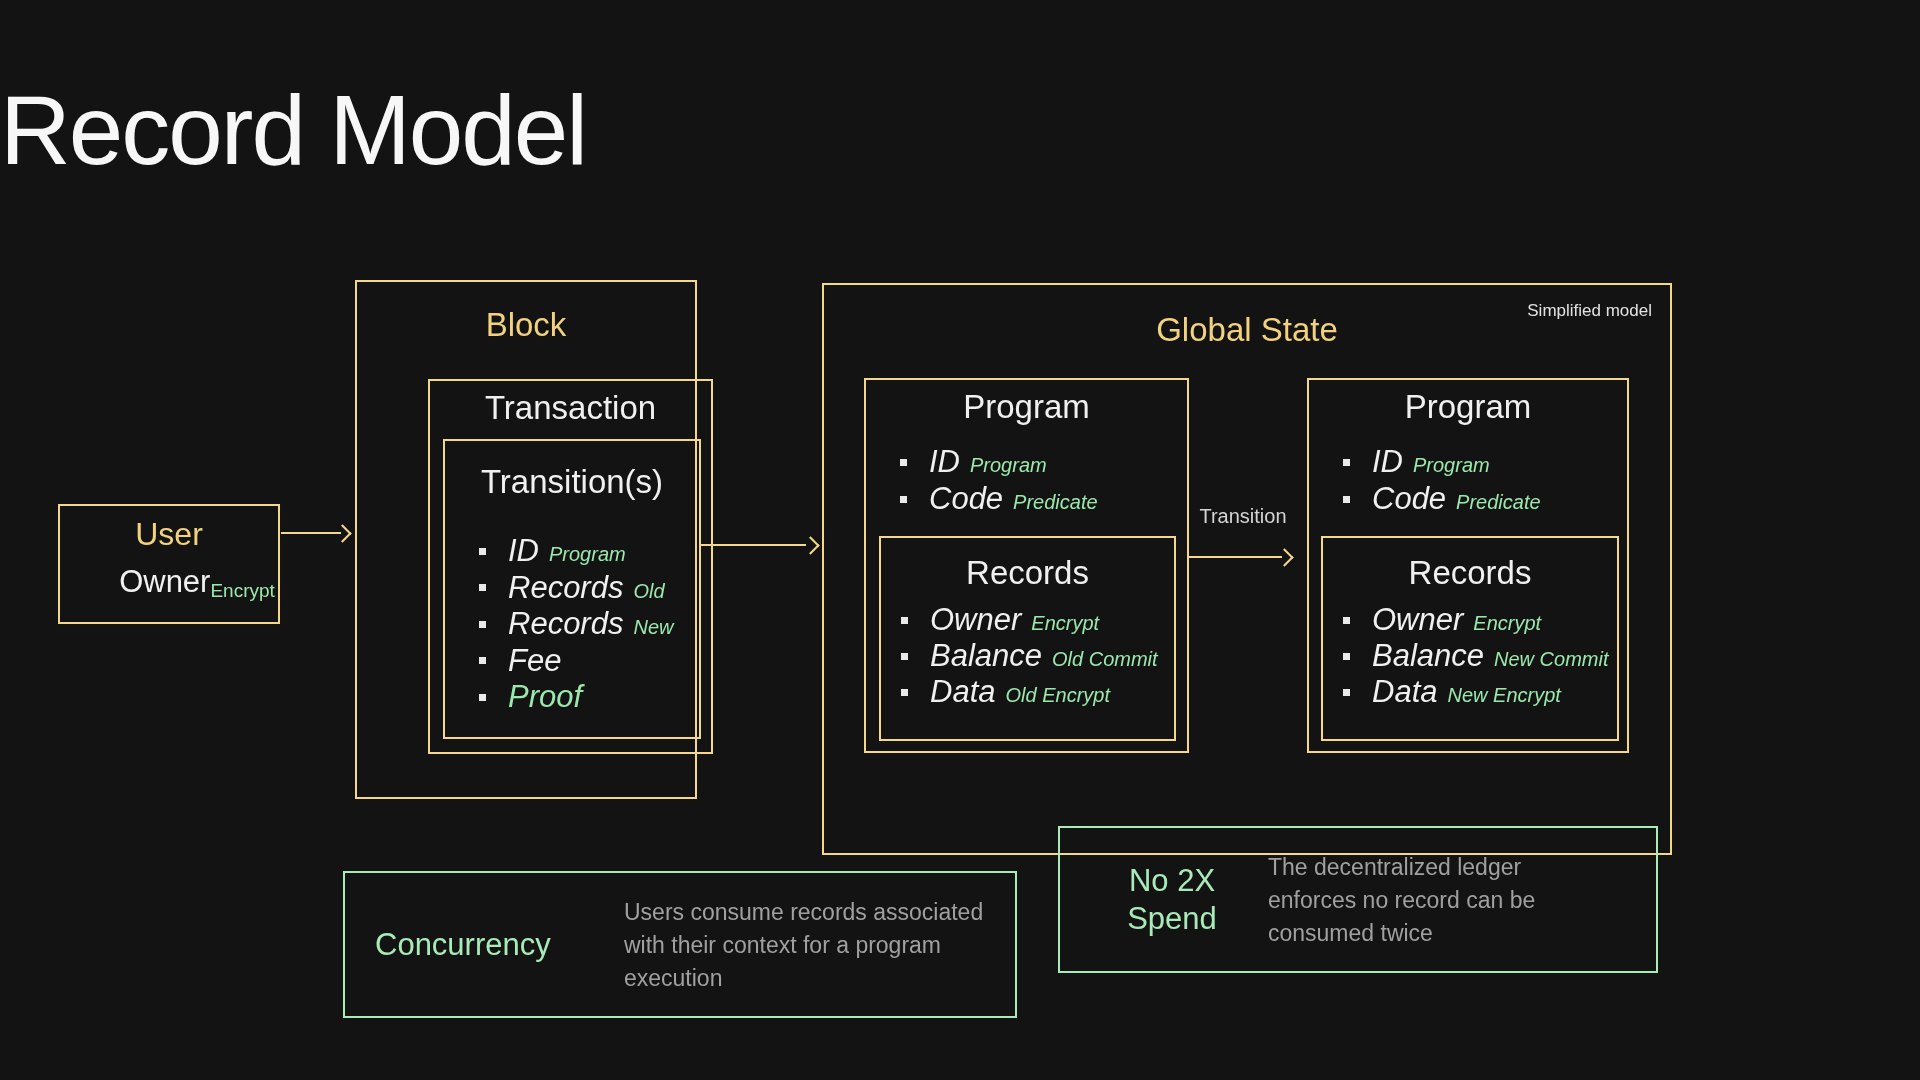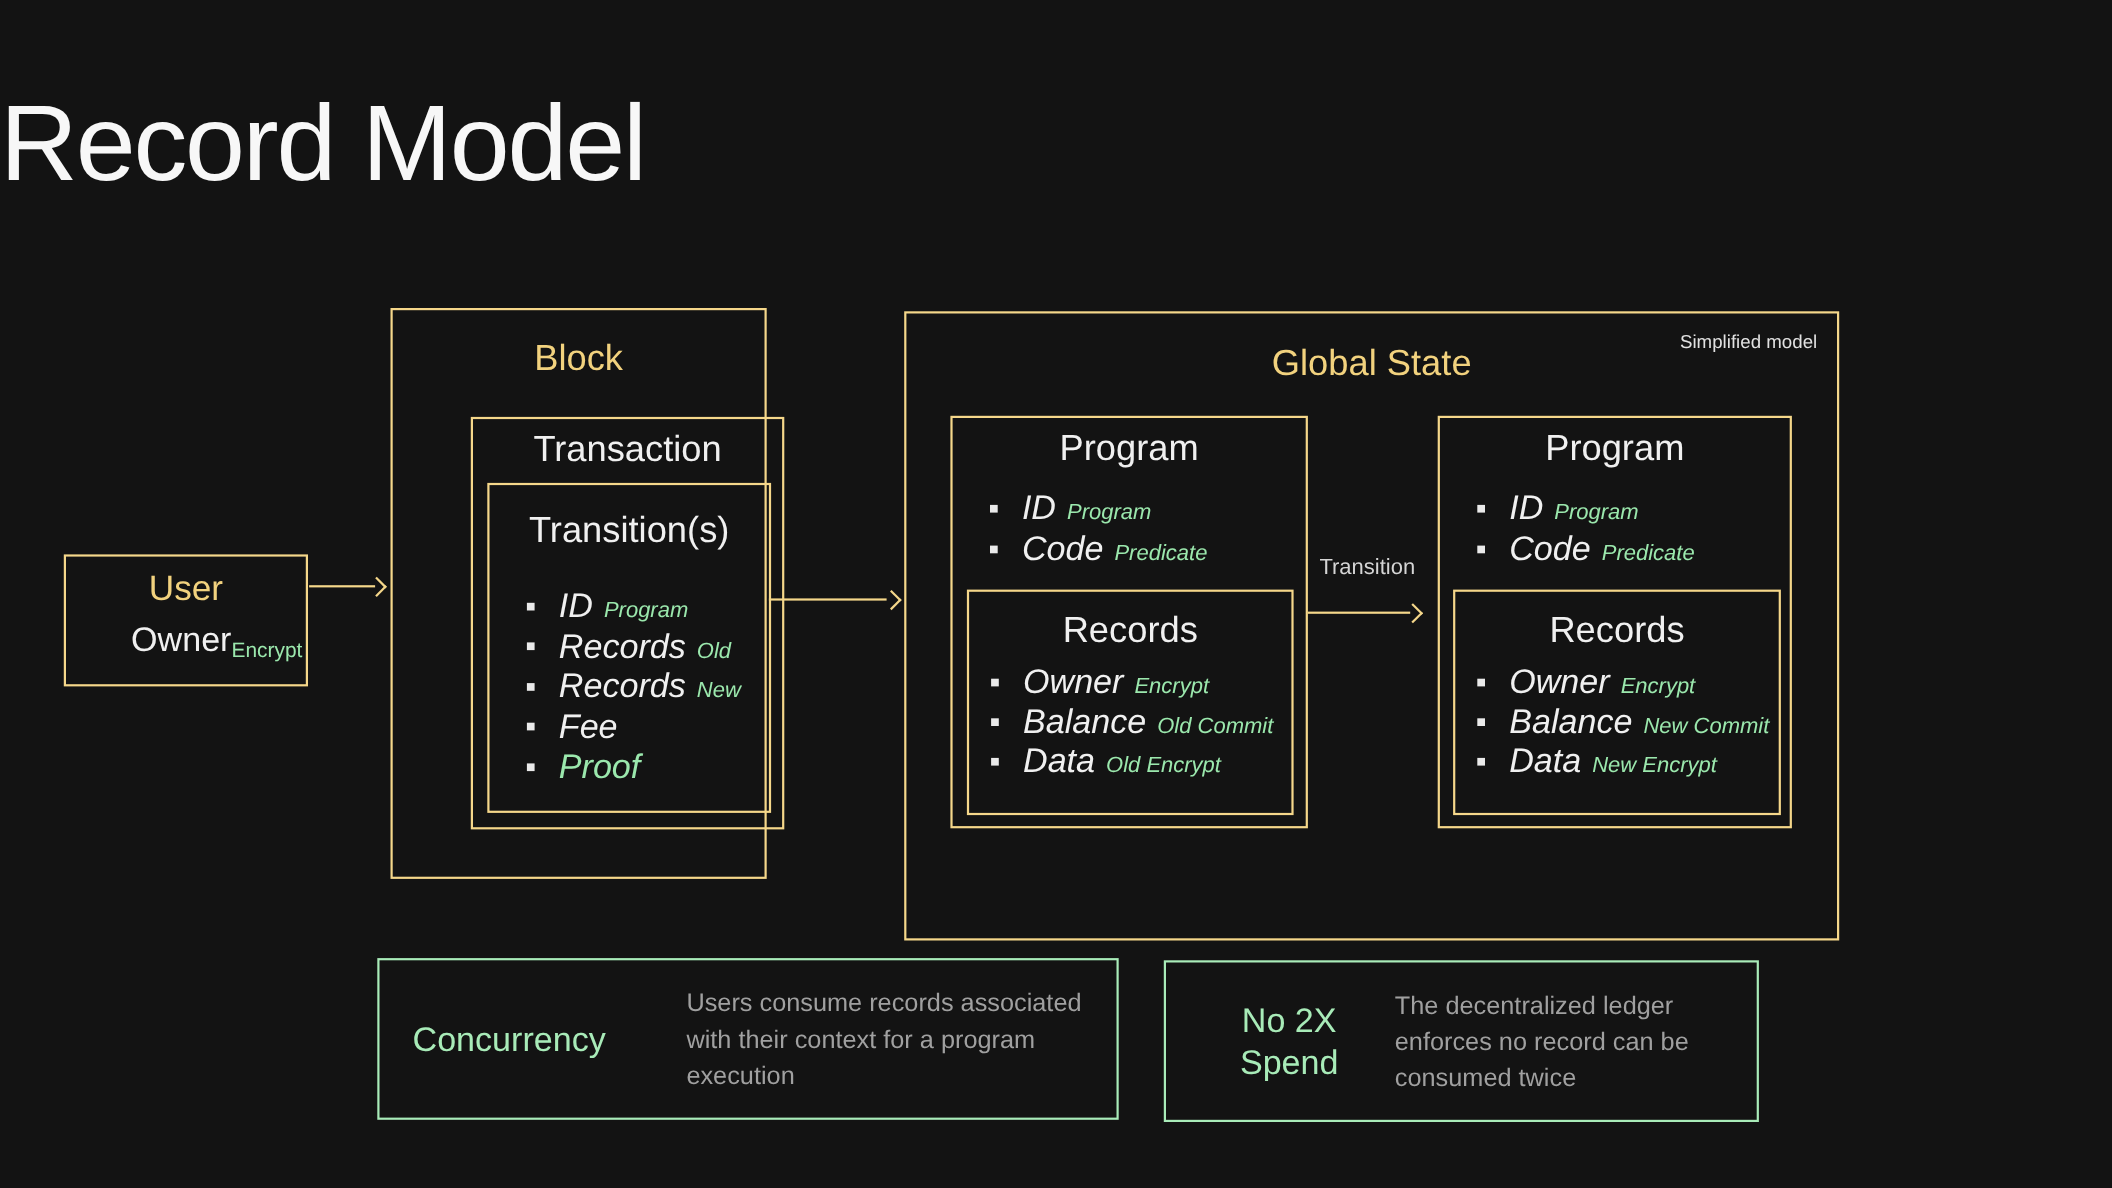--- a/index.html
+++ b/index.html
@@ -65,21 +65,21 @@
   #records2 { left:12px; width:298px; }
   .records-title { top:16px; }
   .records-list { left:20px; top:64px; }
   .records-list .li { height:36px; }
 
   #transition-label { left:1183px; top:505px; width:120px; text-align:center;
                       font-size:20px; color:#D5D5D5; }
 
   
   #callout1 { left:343px; top:871px; width:674px; height:147px; }
-  #callout2 { left:1058px; top:873px; width:541px; height:147px; }
+  #callout2 { left:1058px; top:826px; width:600px; height:147px; }
   .callout-title { position:absolute; top:0; bottom:0; display:flex; align-items:center;
                    font-size:31px; color:#A8EBB8; }
   #callout1-title { left:30px; }
   #callout2-title { left:42px; width:140px; justify-content:center; text-align:center; line-height:38px; }
   .callout-desc { position:absolute; top:50%; transform:translateY(-50%);
                   font-size:23px; line-height:33px; color:#A0A0A0; }
   #callout1-desc { left:279px; width:390px; }
   #callout2-desc { left:188px; width:345px;margin-left:20px; }
 </style>
 </head>

